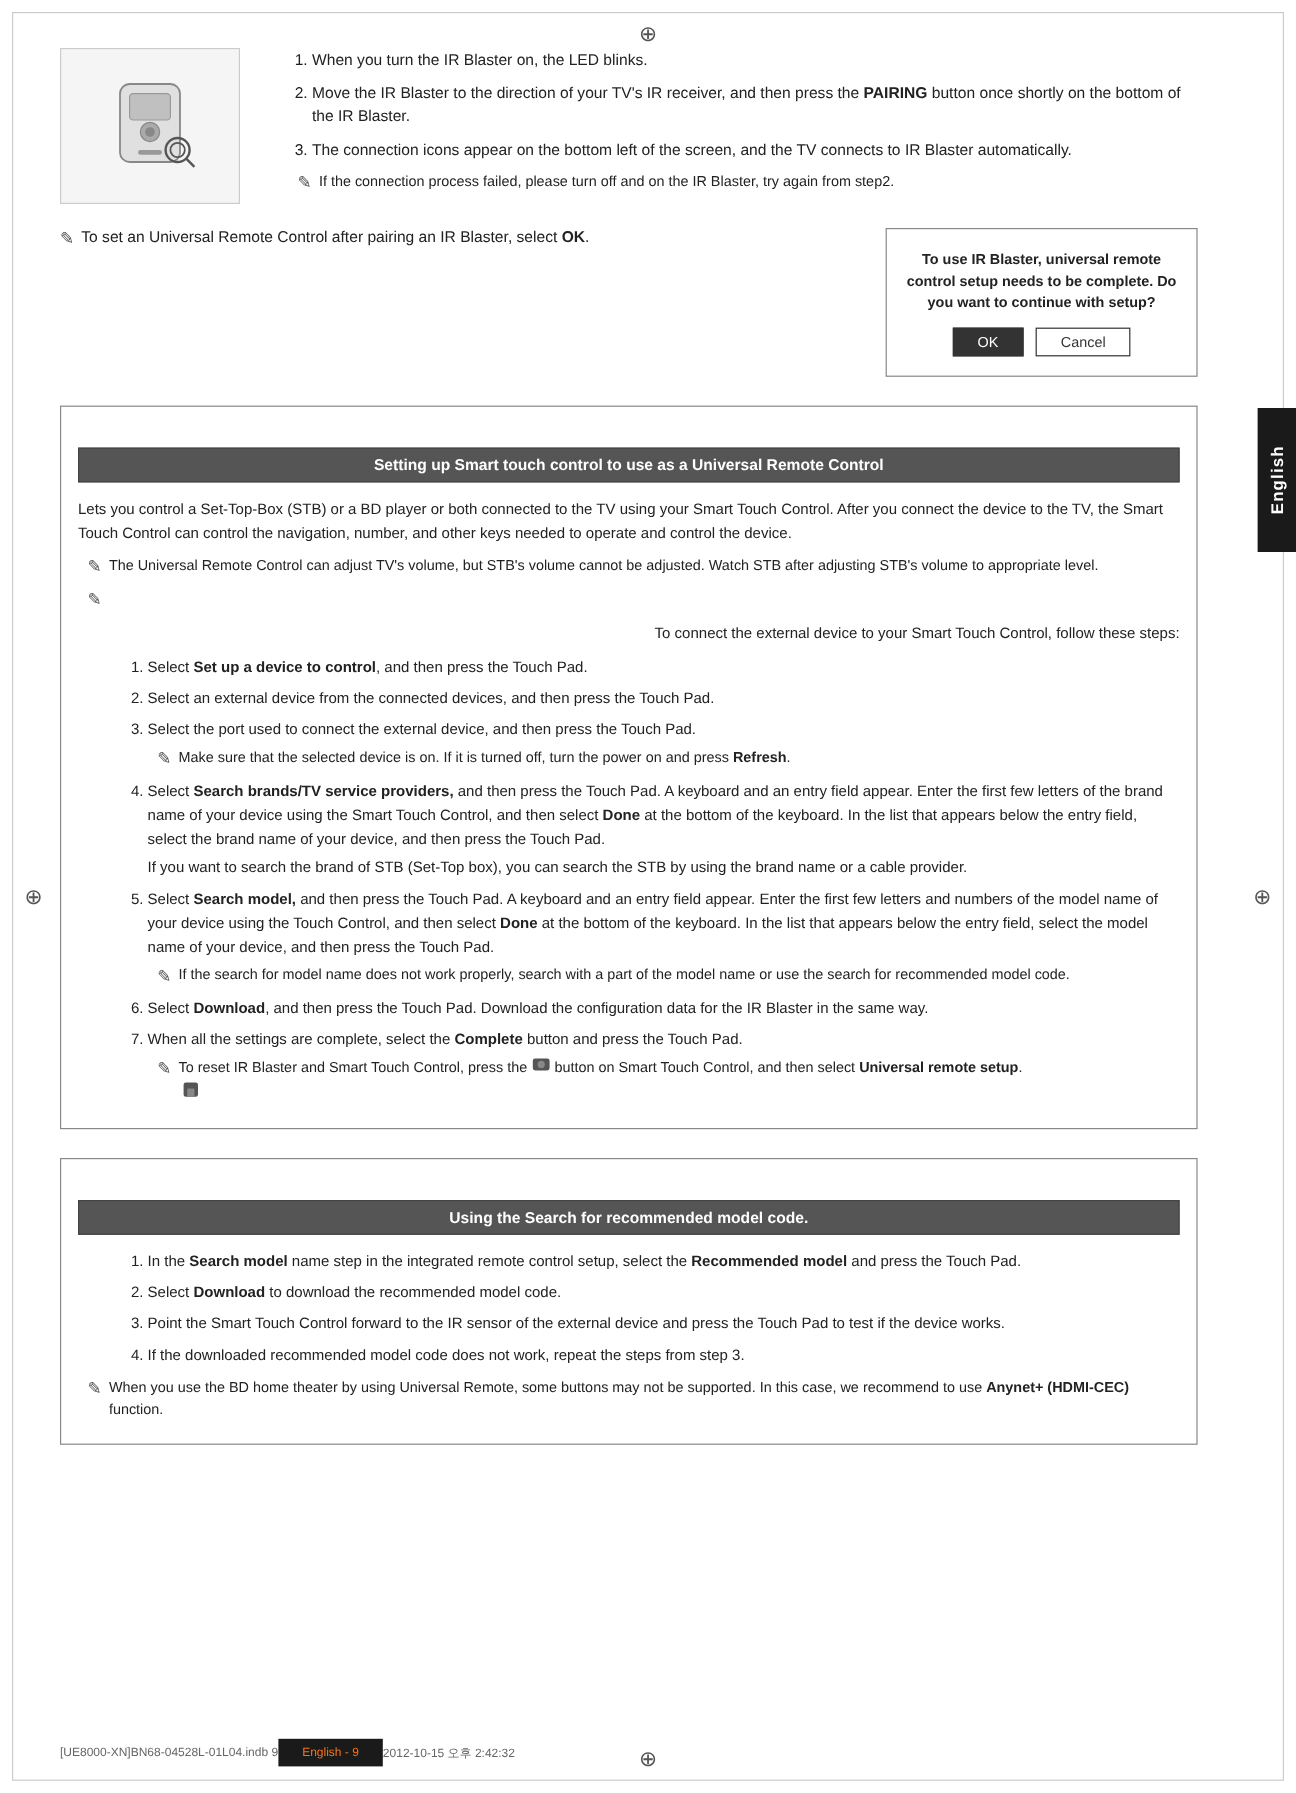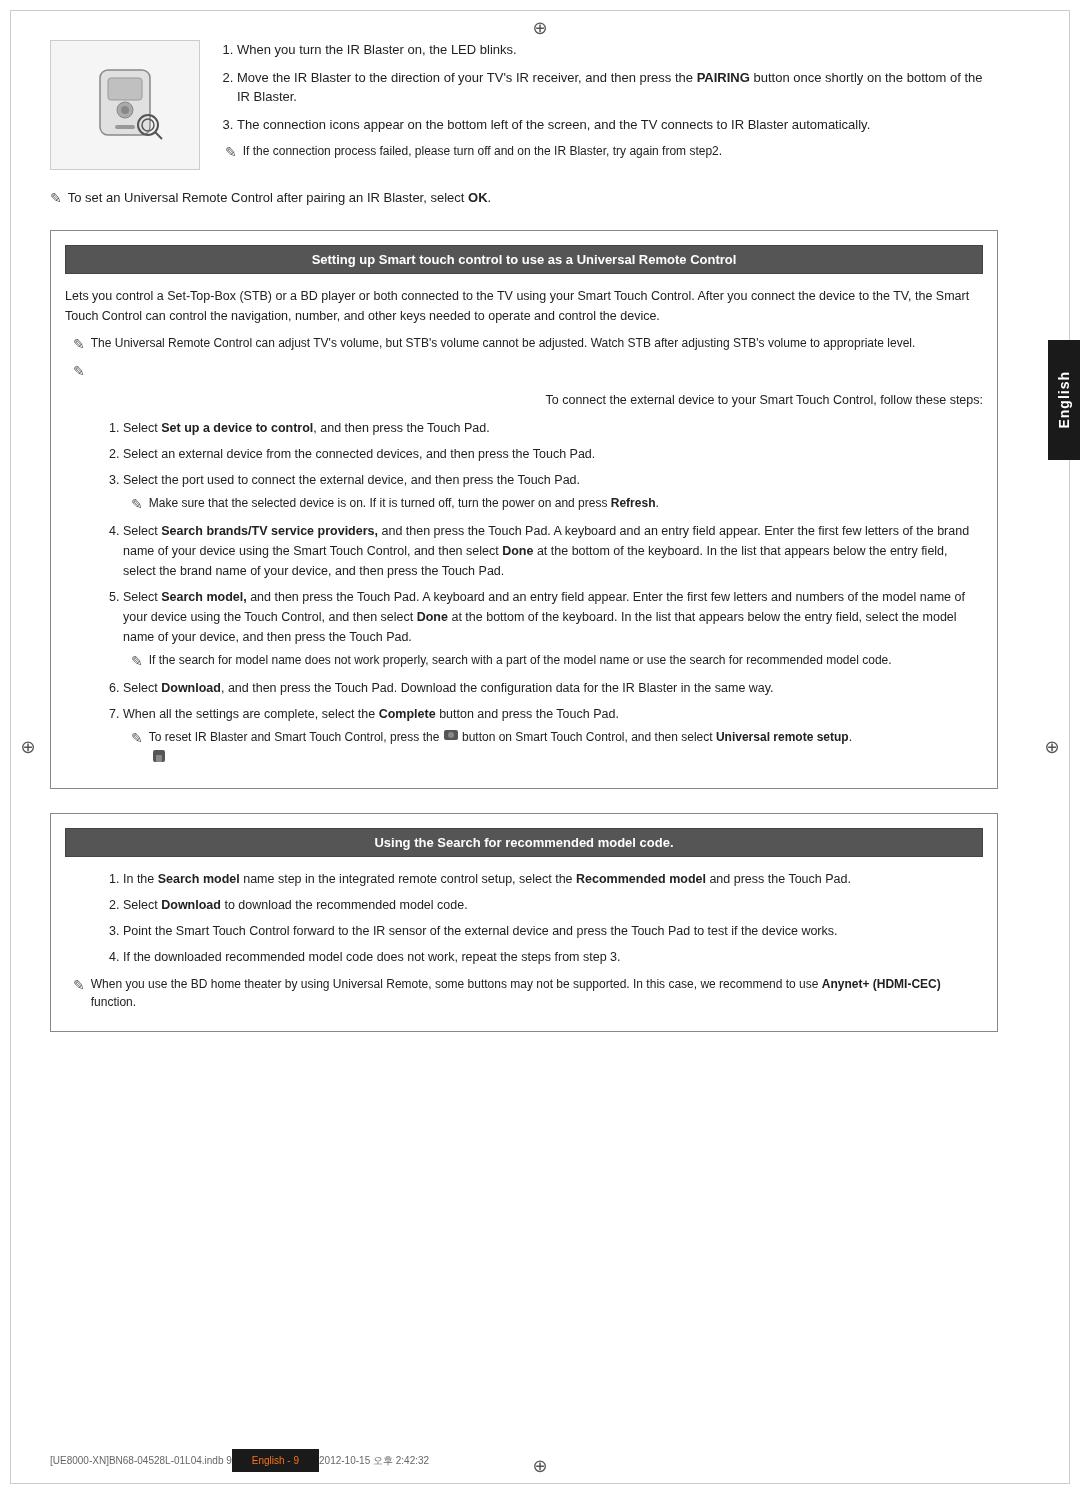--- a/index.html
+++ b/index.html
@@ -97,21 +97,21 @@
     }
 
     .main-content {
       padding: 40px 50px 40px 50px;
       margin-right: 32px;
     }
 
     
     .top-section {
       display: flex;
-      gap: 17px;
+      gap: 40px;
       margin-bottom: 20px;
     }
 
     .device-image {
       width: 150px;
       height: 130px;
       border: 1px solid #ccc;
       flex-shrink: 0;
       display: flex;
       align-items: center;
@@ -197,20 +197,21 @@
     
     .section-heading {
       background: #555;
       color: #fff;
       text-align: center;
       padding: 6px 10px;
       font-size: 13px;
       font-weight: bold;
       margin-bottom: 12px;
       border: 1px solid #444;
+      margin-top: 20px;
     }
 
     .section-box {
       border: 1px solid #888;
       padding: 14px;
       margin-bottom: 24px;
     }
 
     .section-box p {
       font-size: 12.5px;
@@ -351,20 +352,27 @@
       </div>
     </div>
   </div>
 
   <div class="top-note-section">
     <div class="top-note">
       <span class="note-icon">✎</span>
       <span>To set an Universal Remote Control after pairing an IR Blaster, select <b>OK</b>.</span>
     </div>
 
+    <div class="dialog-box">
+      <p>To use IR Blaster, universal remote control setup needs to be complete. Do you want to continue with setup?</p>
+      <div class="dialog-buttons">
+        <button class="dialog-btn">OK</button>
+        <button class="dialog-btn dialog-btn-cancel">Cancel</button>
+      </div>
+    </div>
   </div>
 
   <div class="section-box">
     <div class="section-heading">
       <span>Setting up Smart touch control to use as a Universal Remote Control</span>
     </div>
     <div class="section-body">
       <p>
         Lets you control a Set-Top-Box (STB) or a BD player or both connected to the TV using your Smart Touch Control. After you connect the device to the TV, the Smart Touch Control can control the navigation, number, and other keys needed to operate and control the device.
       </p>
@@ -390,20 +398,23 @@
         </li>
         <li>
           Select the port used to connect the external device, and then press the Touch Pad.
           <div class="note-line" style="margin-top:4px;">
             <span class="note-icon">✎</span>
             <span>Make sure that the selected device is on. If it is turned off, turn the power on and press <b>Refresh</b>.</span>
           </div>
         </li>
         <li>
           Select <b>Search brands/TV service providers,</b> and then press the Touch Pad. A keyboard and an entry field appear. Enter the first few letters of the brand name of your device using the Smart Touch Control, and then select <b>Done</b> at the bottom of the keyboard. In the list that appears below the entry field, select the brand name of your device, and then press the Touch Pad.
+          <div style="margin-top:4px; padding-left:0; font-size:12.5px; line-height:1.6;">
+            If you want to search the brand of STB (Set-Top box), you can search the STB by using the brand name or a cable provider.
+          </div>
         </li>
         <li>
           Select <b>Search model,</b> and then press the Touch Pad. A keyboard and an entry field appear. Enter the first few letters and numbers of the model name of your device using the Touch Control, and then select <b>Done</b> at the bottom of the keyboard. In the list that appears below the entry field, select the model name of your device, and then press the Touch Pad.
           <div class="note-line" style="margin-top:4px;">
             <span class="note-icon">✎</span>
             <span>If the search for model name does not work properly, search with a part of the model name or use the search for recommended model code.</span>
           </div>
         </li>
         <li>
           Select <b>Download</b>, and then press the Touch Pad. Download the configuration data for the IR Blaster in the same way.

